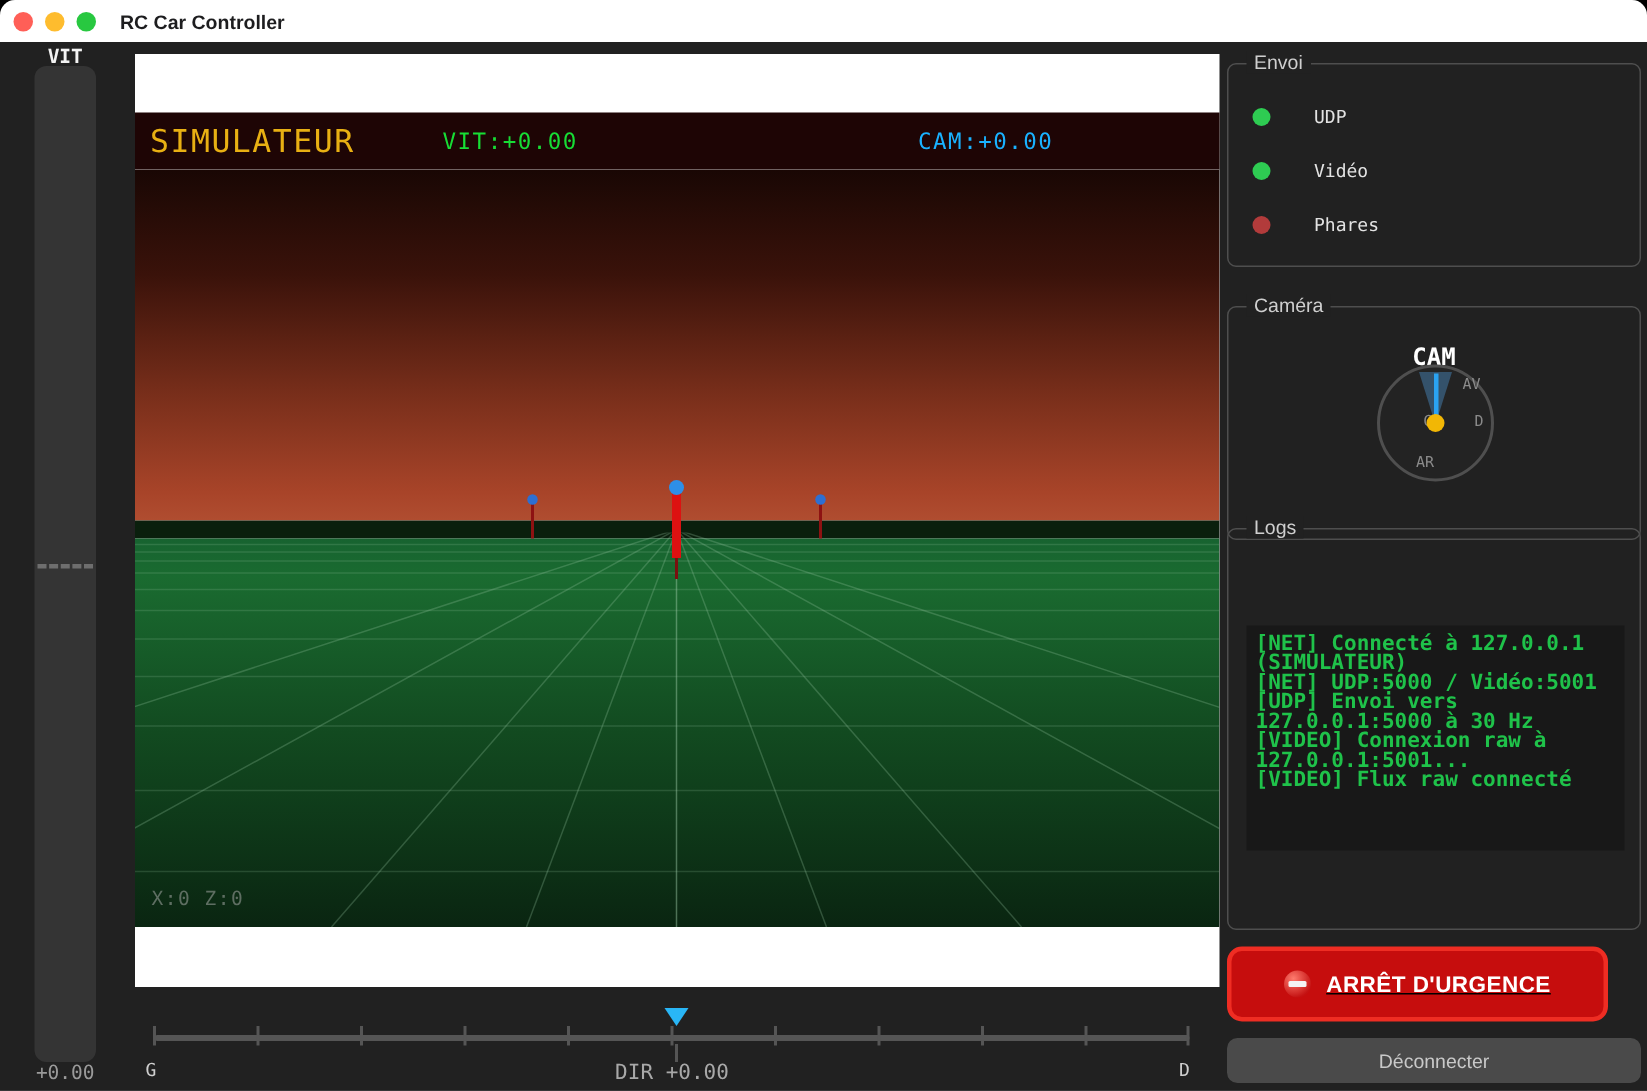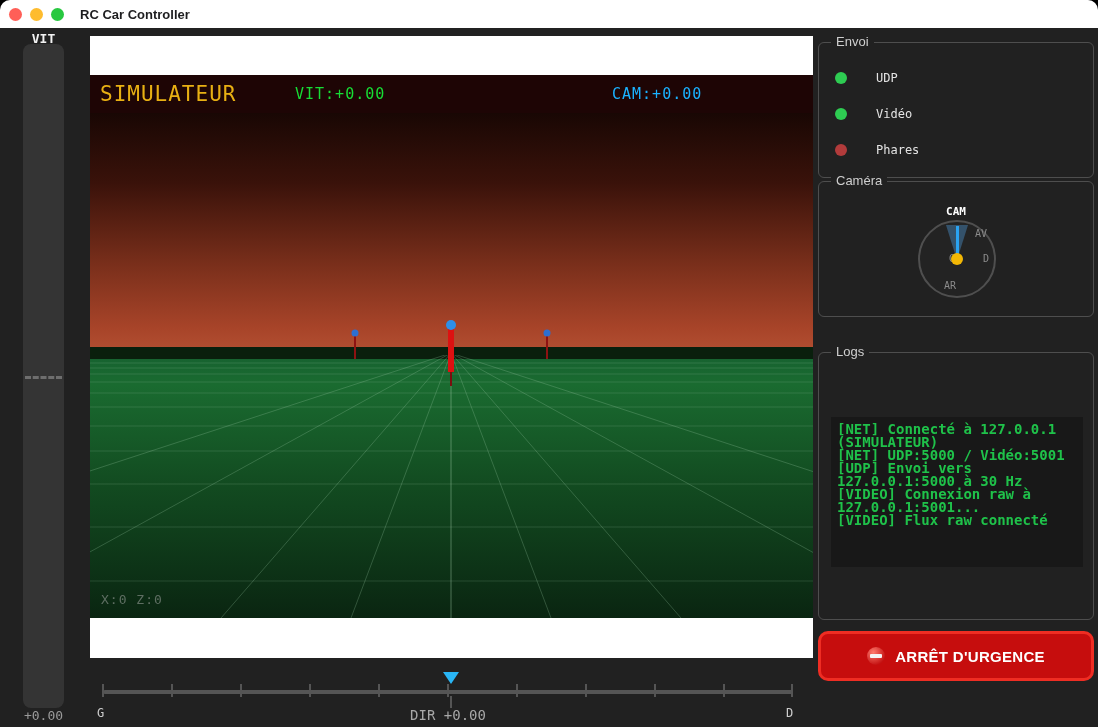--- a/index.html
+++ b/index.html
@@ -51,32 +51,32 @@
   .dir-g{position:absolute;left:97px;top:706px;font-size:12px;color:#cfcfcf;}
   .dir-d{position:absolute;left:786px;top:706px;font-size:12px;color:#cfcfcf;}
   .dir-value{position:absolute;left:103px;top:707px;width:690px;text-align:center;
              font-size:14px;color:#a8a8a8;}
 
   
   .group{position:absolute;left:818px;width:276px;border:1px solid #4e4e4e;border-radius:6px;}
   .group-title{position:absolute;top:-9px;left:12px;background:#212121;padding:0 5px;
                font-size:13px;color:#cfcfcf;}
   .group.statut{top:42px;height:136px;}
-  .group.camera{top:181px;height:136px;}
+  .group.camera{top:204px;height:156px;}
   .group.logs{top:352px;height:268px;}
 
   .status-item{position:absolute;left:16px;display:flex;align-items:center;gap:29px;}
   .status-item .dot{width:12px;height:12px;border-radius:50%;}
   .dot.on{background:#2ecc52;}
   .dot.off{background:#b23b3b;}
   .status-item .lbl{font-size:12px;color:#e3e3e3;}
 
   
   .cam-label{position:absolute;top:23px;left:0;width:100%;text-align:center;
-             font-size:11px;font-weight:bold;color:#fff;}
+             font-size:16px;font-weight:bold;color:#fff;}
   .gauge{position:absolute;left:99px;top:38px;width:78px;height:78px;border-radius:50%;
          background:#232323;border:2px solid #4f4f4f;}
   .gauge .dir-lbl{position:absolute;font-size:10px;color:#8b8b8b;margin-left:24px;}
   .gauge .av{top:6px;left:0;width:100%;text-align:center;}
   .gauge .g{left:5px;top:31px;}
   .gauge .d{right:5px;top:31px;}
   .gauge .ar{bottom:5px;left:0;width:100%;text-align:left;}
   .gauge .wedge{position:absolute;left:26px;top:3px;width:22px;height:35px;
                 background:rgba(70,130,180,0.5);
                 clip-path:polygon(0 0,100% 0,50% 100%);}
@@ -84,23 +84,23 @@
   .gauge .center-dot{position:absolute;left:31px;top:31px;width:12px;height:12px;
                      border-radius:50%;background:#f2b705;}
 
   
   .log-box{position:absolute;left:12px;top:64px;width:252px;height:150px;background:#181818;
            padding:6px;overflow:hidden;}
   .log-line{font-size:14px;line-height:13px;font-weight:bold;color:#1fc24a;
             word-wrap:break-word;}
 
   
-  .btn-emergency{position:absolute;left:818px;top:631px;width:276px;height:50px;
+  .btn-emergency{position:absolute;left:818px;top:631px;width:254px;height:50px;
                  background:#c60d0d;border:3px solid #ef2d23;border-radius:10px;
-                 display:flex;align-items:center;justify-content:center;gap:10px;cursor:pointer;}
+                 display:flex;align-items:center;justify-content:center;gap:10px;cursor:pointer;text-decoration:underline;}
   .btn-emergency .lbl{font-size:15px;font-weight:bold;color:#fff;letter-spacing:.3px;}
   .no-entry{position:relative;width:18px;height:18px;border-radius:50%;
             background:radial-gradient(circle at 35% 30%, #ff7b6e, #c41111 75%);}
   .no-entry::after{content:"";position:absolute;left:3px;right:3px;top:7px;height:4px;
                    background:#f4f4f4;border-radius:1px;}
   .btn-disconnect{position:absolute;left:818px;top:692px;width:276px;height:30px;
                   background:#4a4a4a;border:none;border-radius:7px;color:#c9c9c9;
                   font-size:13px;display:flex;align-items:center;justify-content:center;cursor:pointer;}
 </style>
 </head>
@@ -246,14 +246,17 @@
       <div class="log-line">[UDP] Envoi vers 127.0.0.1:5000 à 30 Hz</div>
       <div class="log-line">[VIDEO] Connexion raw à 127.0.0.1:5001...</div>
       <div class="log-line">[VIDEO] Flux raw connecté</div>
     </div>
   </div>
 
   <div class="btn-emergency">
     <div class="no-entry"></div>
     <div class="lbl">ARRÊT D'URGENCE</div>
   </div>
+  <div class="btn-disconnect">
+    <span>Déconnecter</span>
+  </div>
 
 </div>
 
 </body></html>

